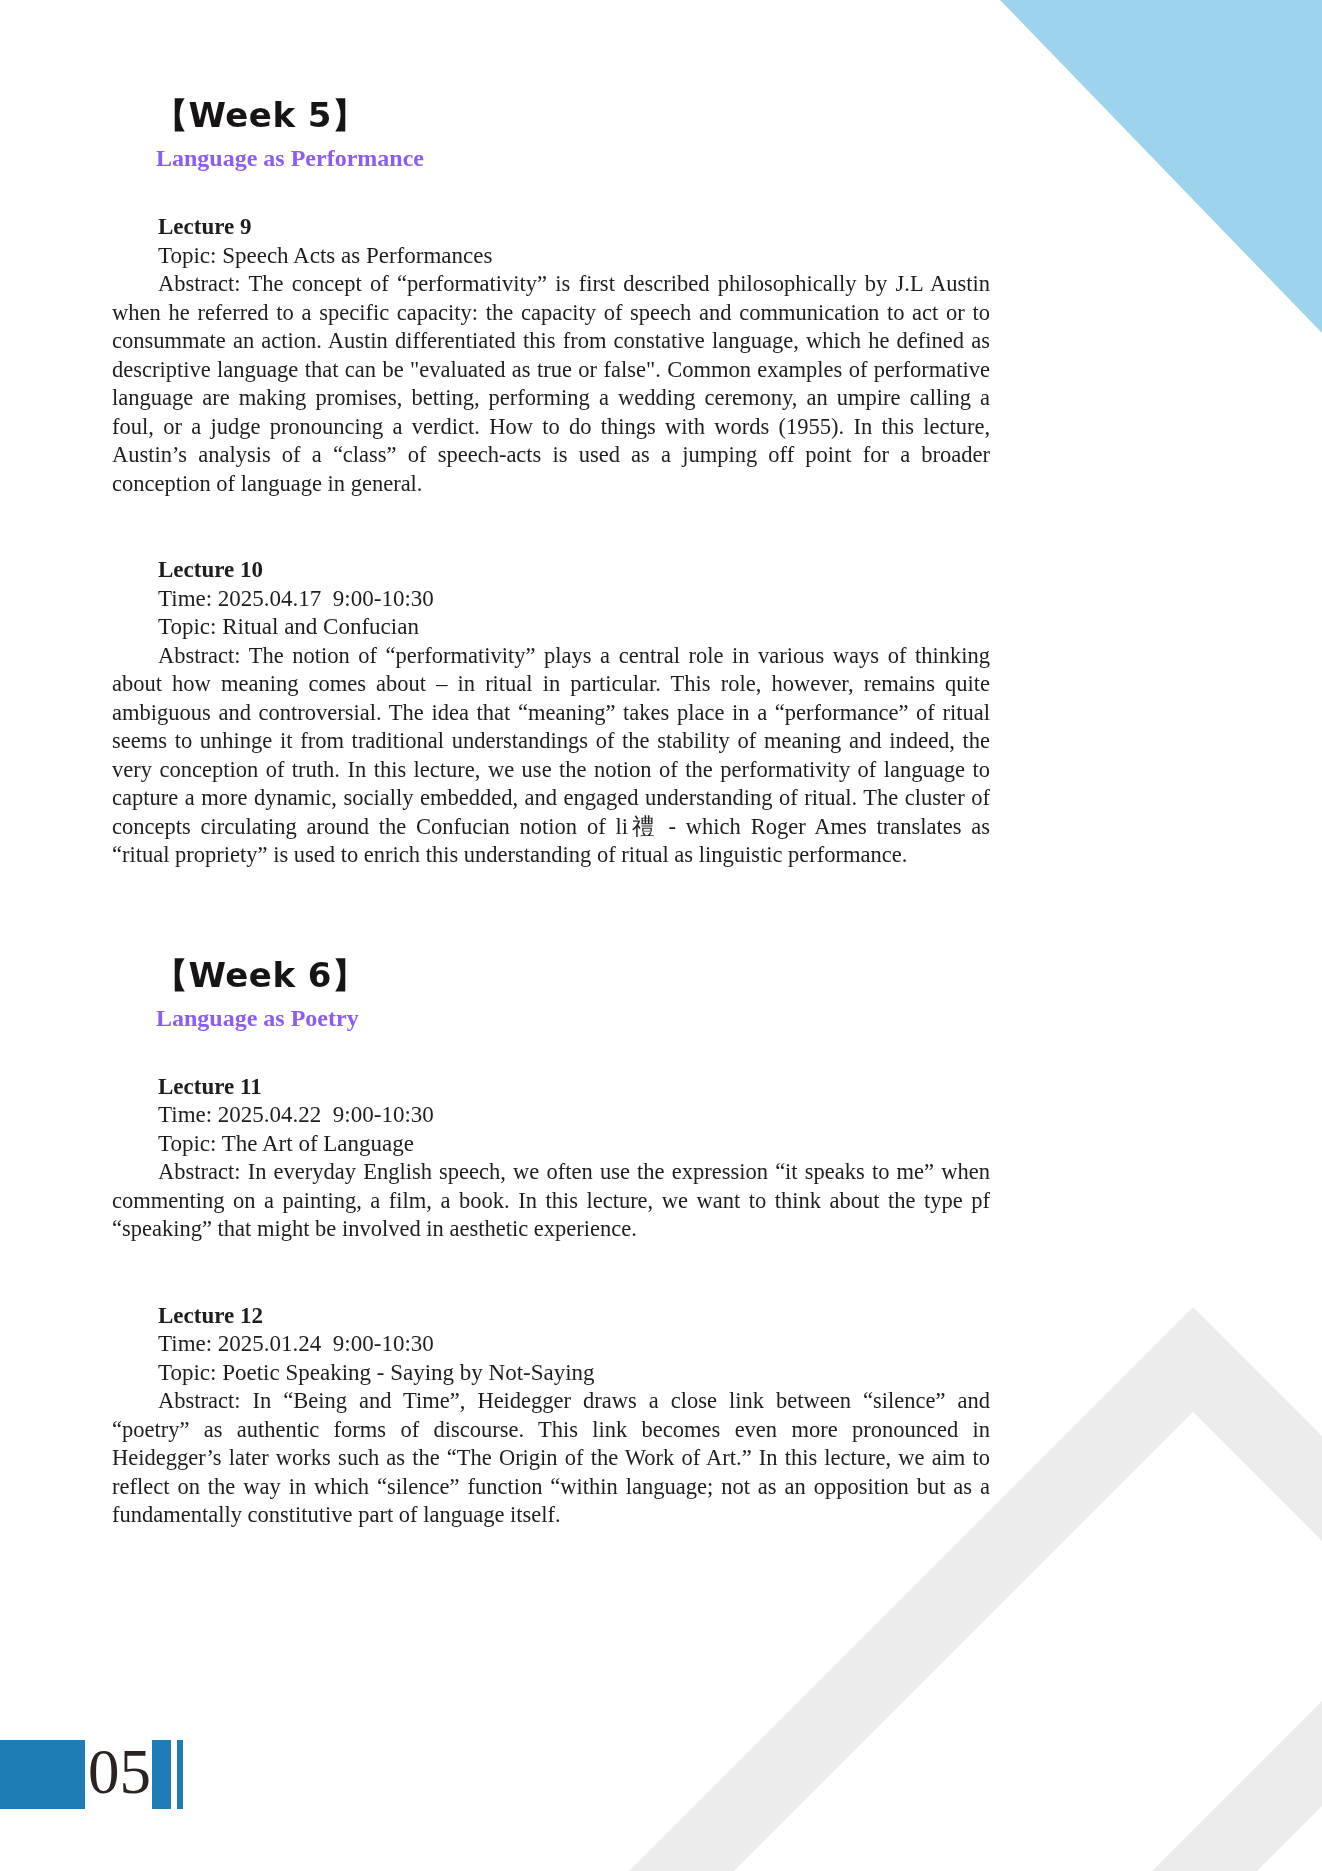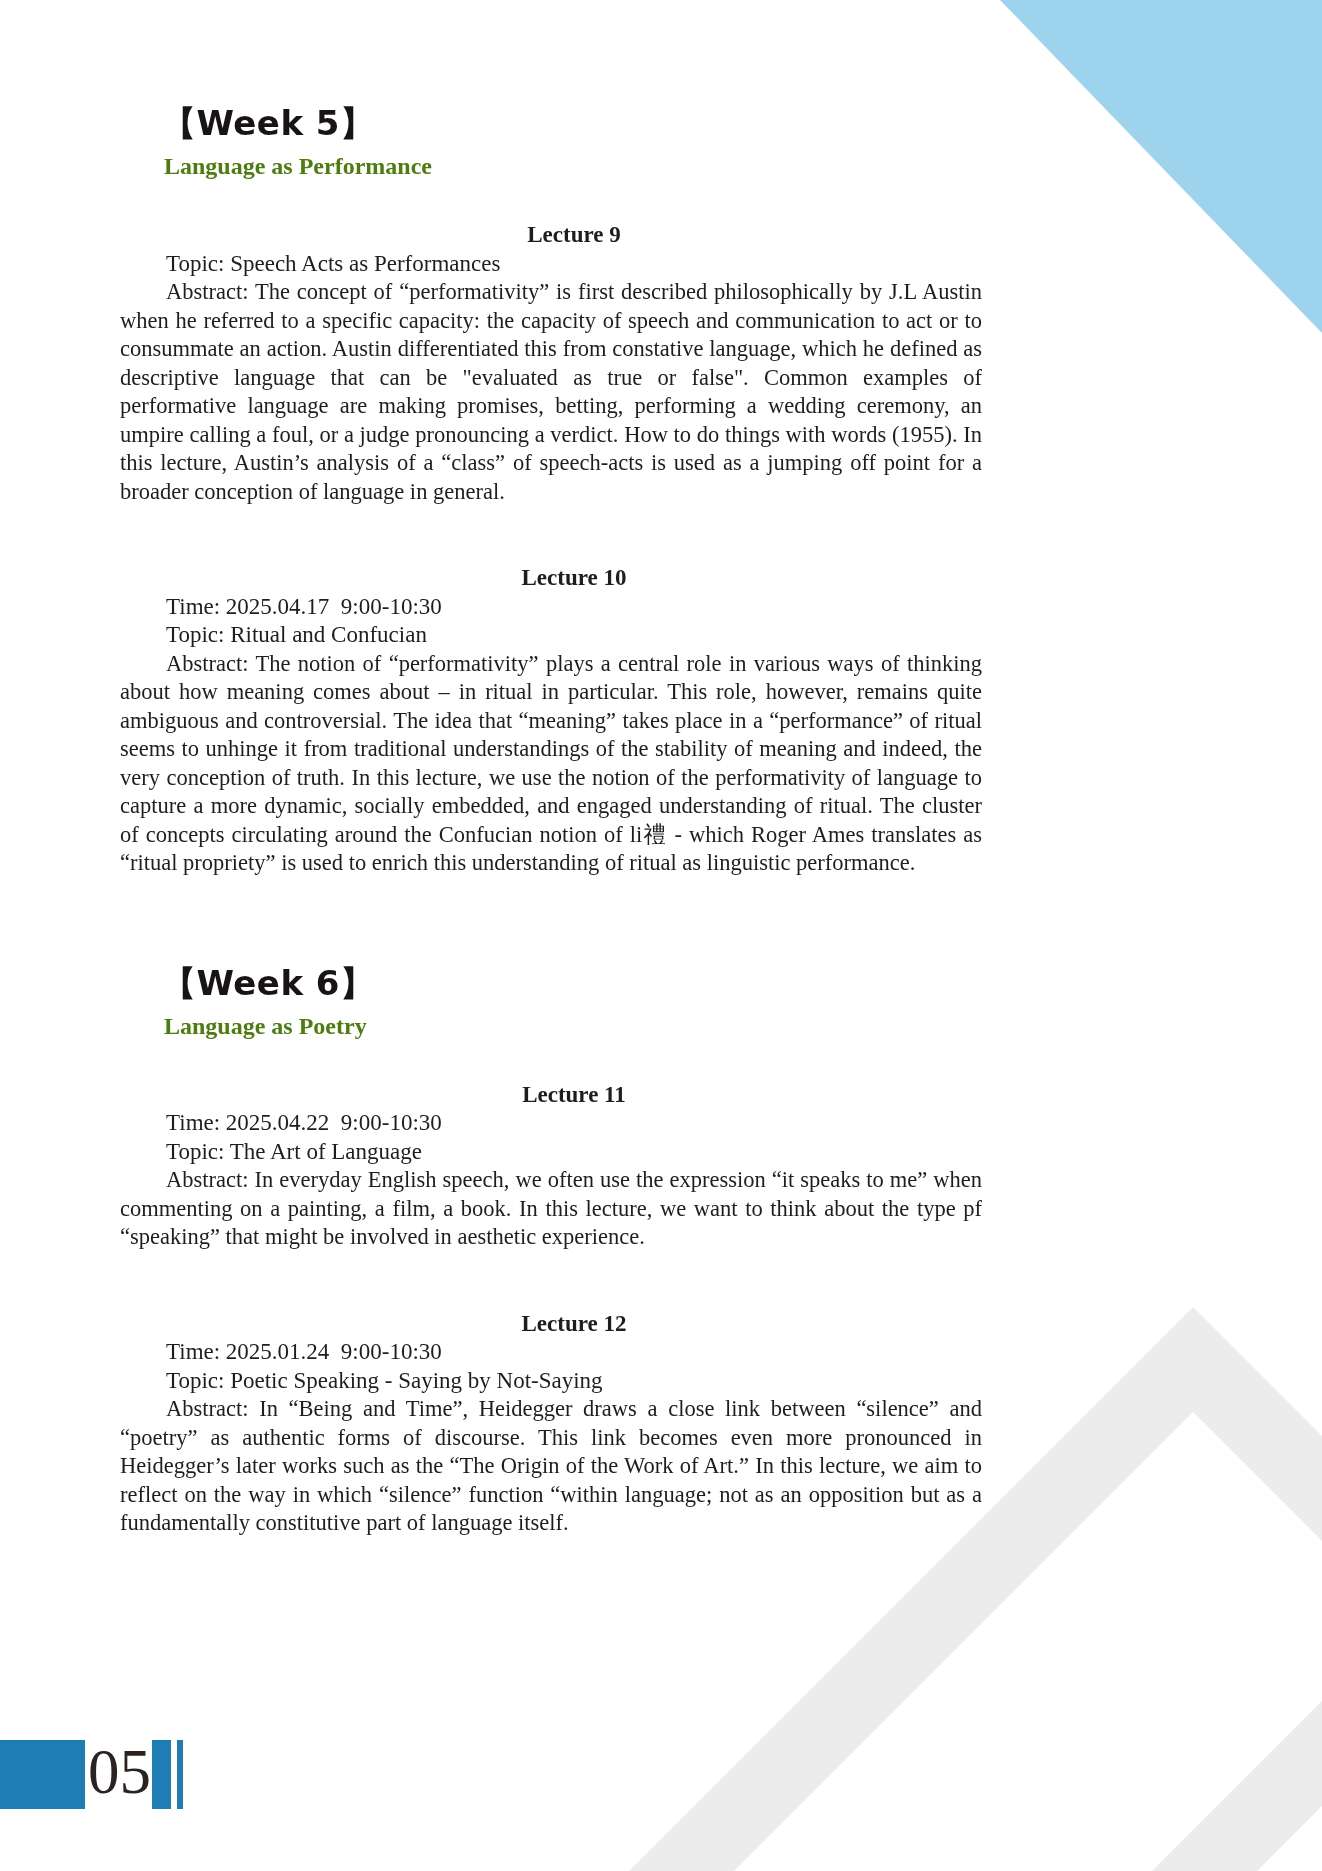--- a/index.html
+++ b/index.html
@@ -56,35 +56,34 @@
     line-height: 42px;
     color: #171413;
     margin: 0 0 7px 42px;
     letter-spacing: 0.5px;
   }
   .week-subtitle {
     font-size: 24px;
     font-weight: bold;
     line-height: 30px;
     margin: 0 0 0 44px;
-    color: #4d7c0f;
+    color: #8b5cf6;
   }
-  .week-section { margin: 8px; }
+  .week-section { margin: 0; }
   .week-section + .week-section { margin-top: 84px; }
 
   .lecture { margin-top: 58px; }
   .week-section .lecture:first-of-type { margin-top: 40px; }
 
   .lecture-title {
     font-size: 23px;
     font-weight: bold;
     line-height: 28.5px;
     margin: 0;
     padding-left: 46px;
-    text-align: center;
   }
   .lecture-line {
     font-size: 23px;
     line-height: 28.5px;
     margin: 0;
     padding-left: 46px;
     white-space: pre-wrap;
   }
   .lecture-abstract {
     font-size: 22.5px;

